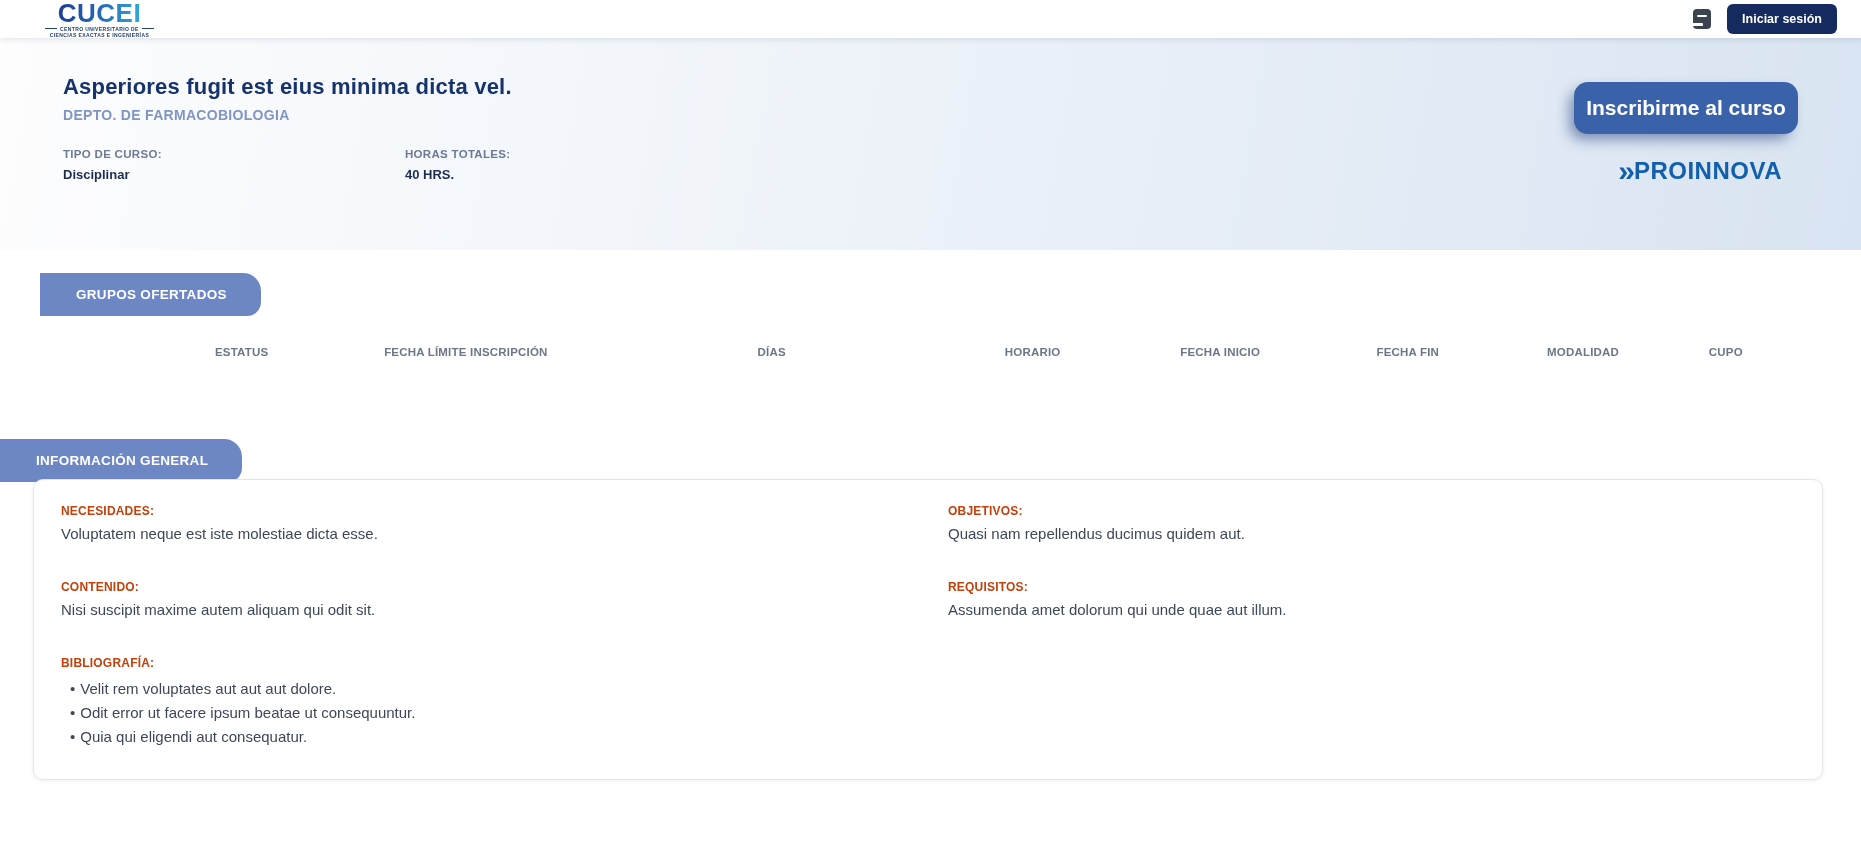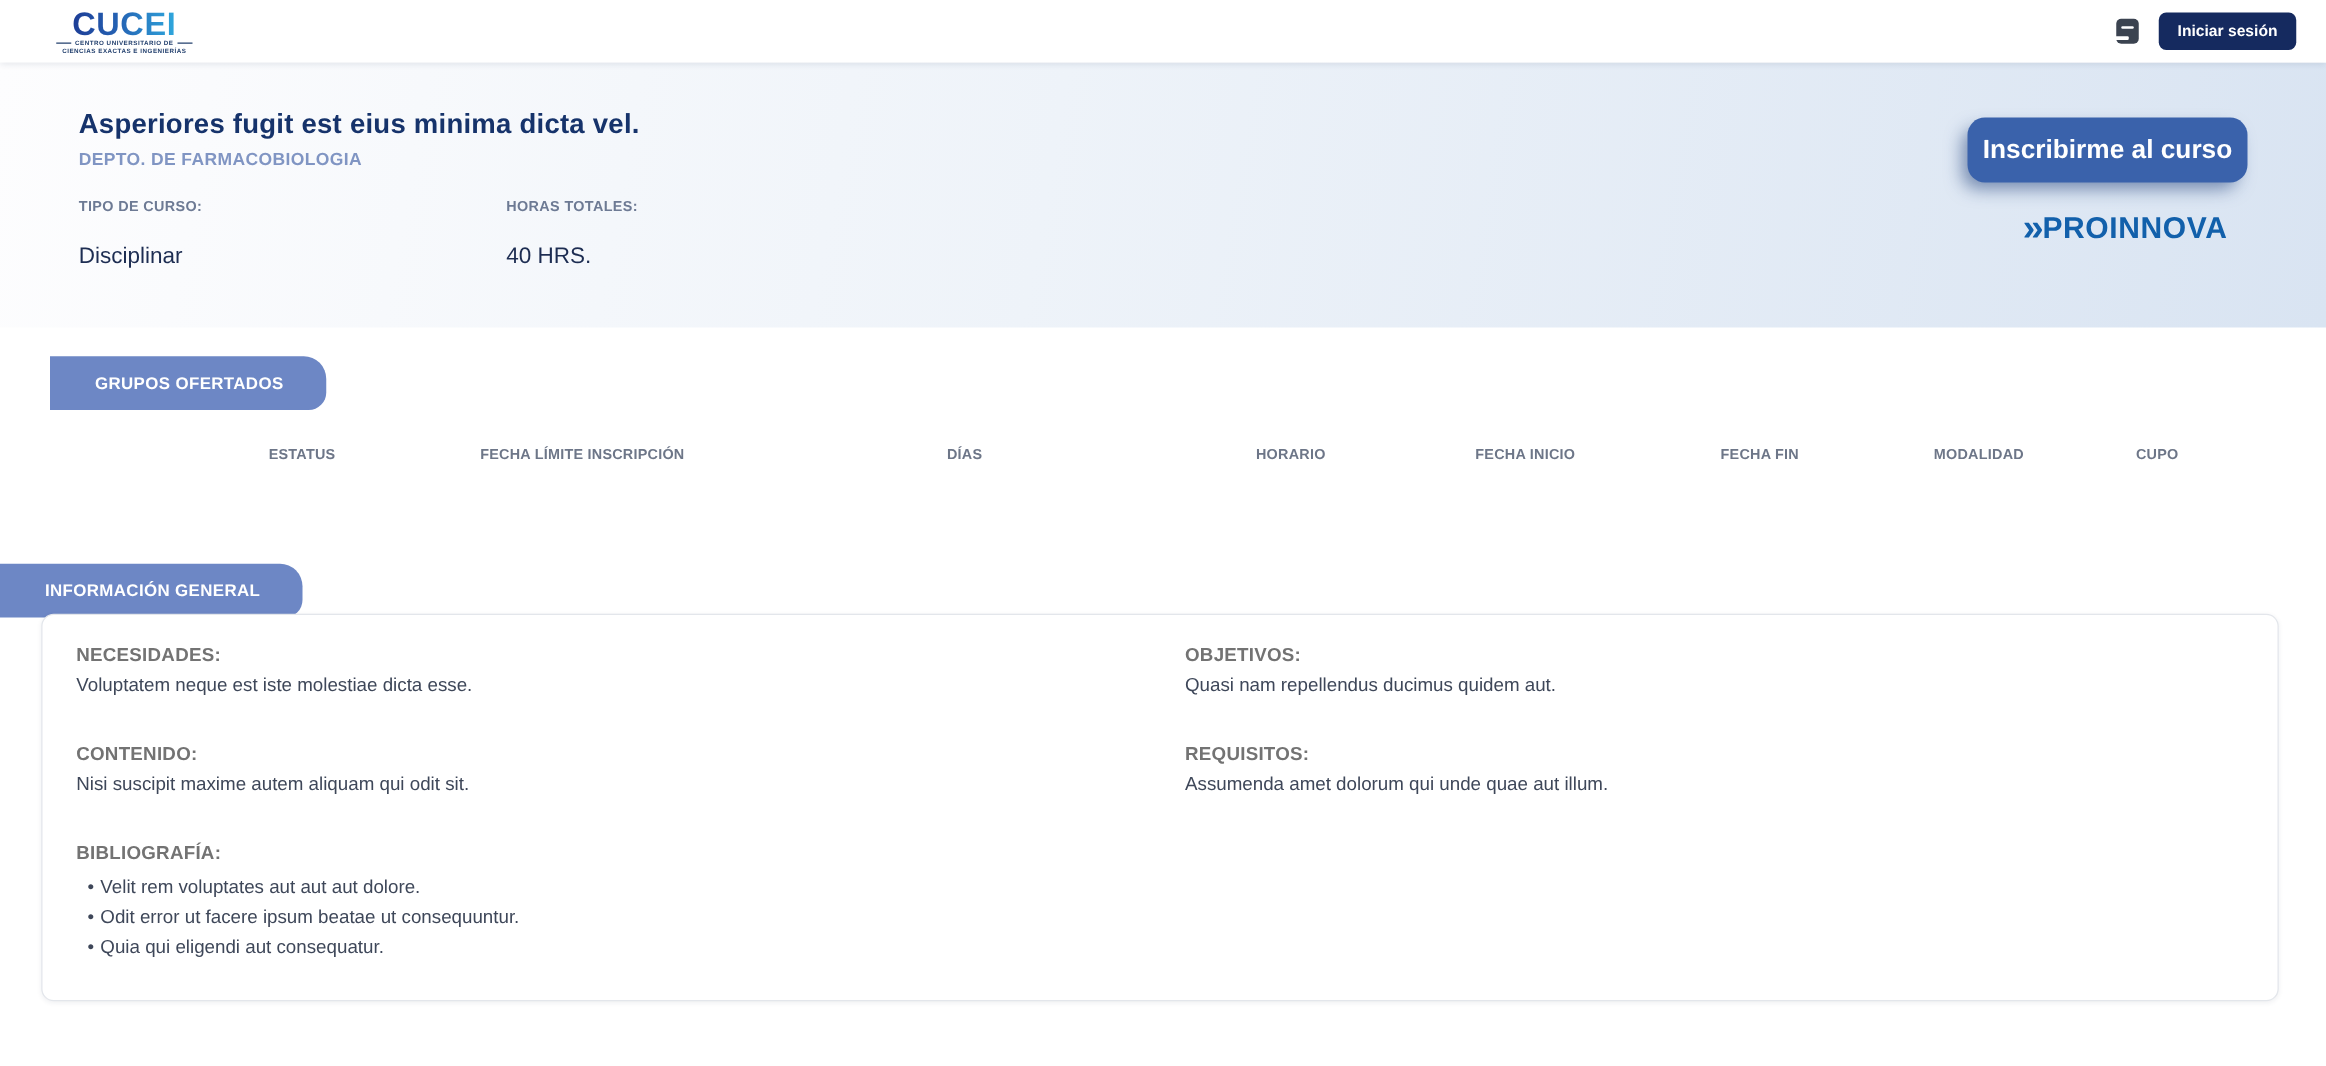--- a/index.html
+++ b/index.html
@@ -1,20 +1,20 @@
 <!DOCTYPE html>
 <html><head>
 <meta charset="utf-8">
 <style>
   * { box-sizing: border-box; margin: 0; padding: 0; }
   html, body { width: 1861px; height: 853px; overflow: hidden; background: #ffffff;
     font-family: "Liberation Sans", sans-serif; }
 
   
-  .topbar { height: 50px; background: #ffffff; display: flex; align-items: center;
+  .topbar { height: 38px; background: #ffffff; display: flex; align-items: center;
     justify-content: space-between; padding: 0 24px 0 45px; position: relative; z-index: 5;
     box-shadow: 0 2px 5px rgba(20,40,80,0.10); }
   .logo-block { display: flex; flex-direction: column; align-items: center; cursor: pointer; }
   .logo-text { font-size: 26px; font-weight: bold; letter-spacing: 0.5px; line-height: 24px;
     background: linear-gradient(90deg, #1d3d96 0%, #2563b4 45%, #2fa8dd 100%);
     -webkit-background-clip: text; background-clip: text; -webkit-text-fill-color: transparent; color: #2563b4; }
   .logo-caption { display: flex; flex-direction: column; align-items: center; margin-top: 1px; }
   .cap-line { display: flex; align-items: center; gap: 3px; }
   .cap-rule { width: 12px; height: 1px; background: #23406e; }
   .cap-text { font-size: 5px; font-weight: bold; color: #23406e; letter-spacing: 0.4px; white-space: nowrap; }
@@ -26,21 +26,21 @@
 
   
   .hero { height: 212px; width: 100%;
     background: linear-gradient(100deg, #fdfdfe 0%, #eef3f9 45%, #d9e4f2 100%);
     display: flex; justify-content: space-between; padding: 36px 63px 0 63px; }
   .course-title { font-size: 22px; font-weight: bold; color: #16336b; letter-spacing: 0.2px; }
   .dept { margin-top: 7px; font-size: 14px; font-weight: bold; color: #8095c3; letter-spacing: 0.3px; }
   .meta-row { display: flex; margin-top: 25px; }
   .meta-col-1 { width: 342px; }
   .meta-label { font-size: 11.5px; font-weight: bold; color: #6d7a94; letter-spacing: 0.3px; }
-  .meta-value { margin-top: 22px; font-size: 18px; font-weight: normal; color: #1d2d52; }
+  .meta-value { margin-top: 7px; font-size: 13px; font-weight: bold; color: #1d2d52; }
   .hero-right { display: flex; flex-direction: column; align-items: flex-end; padding-top: 8px; }
   .enroll-btn { width: 224px; height: 52px; background: #3a62ab; color: #ffffff; border: none;
     border-radius: 14px; font-family: "Liberation Sans", sans-serif; font-size: 21px;
     font-weight: bold; cursor: pointer; box-shadow: -6px 7px 14px -2px rgba(27,60,120,0.55); }
   .brand { margin-top: 23px; margin-right: 16px; display: flex; align-items: center;
     color: #1260ab; font-weight: bold; }
   .brand-chevrons { font-size: 30px; line-height: 24px; margin-right: 1px; letter-spacing: -2px; }
   .brand-name { font-size: 24px; letter-spacing: 0.5px; }
 
   
@@ -56,21 +56,21 @@
   .td { font-size: 12px; color: #23272e; text-align: center; }
   .c0 { width: 10.5%; } .c1 { width: 17%; } .c2 { width: 20.5%; } .c3 { width: 11.5%; }
   .c4 { width: 11.5%; } .c5 { width: 11.5%; } .c6 { width: 10%; } .c7 { width: 7.5%; }
 
   
   .info-section { margin-top: 63px; }
   .info-card { position: relative; z-index: 2; margin: -3px 0 0 33px; width: 1790px; min-height: 300px;
     background: #ffffff; border: 1px solid #e3e6eb; border-radius: 10px;
     box-shadow: 0 1px 4px rgba(30,40,70,0.07); padding: 24px 27px 30px 27px; }
   .info-grid { display: grid; grid-template-columns: 887px 1fr; row-gap: 38px; }
-  .info-title { font-size: 15px; font-weight: bold; color: #737373; letter-spacing: 0.2px; }
+  .info-title { font-size: 12px; font-weight: bold; color: #c2410c; letter-spacing: 0.2px; }
   .info-text { margin-top: 7px; font-size: 15px; color: #3e4759; }
   .biblio-list { list-style: none; margin-top: 7px; }
   .biblio-item { font-size: 15px; color: #3e4759; line-height: 24px; padding-left: 9px; }
   .bullet { margin-right: 5px; }
 </style>
 </head>
 <body>
 
 <header class="topbar">
   <div class="logo-block">

